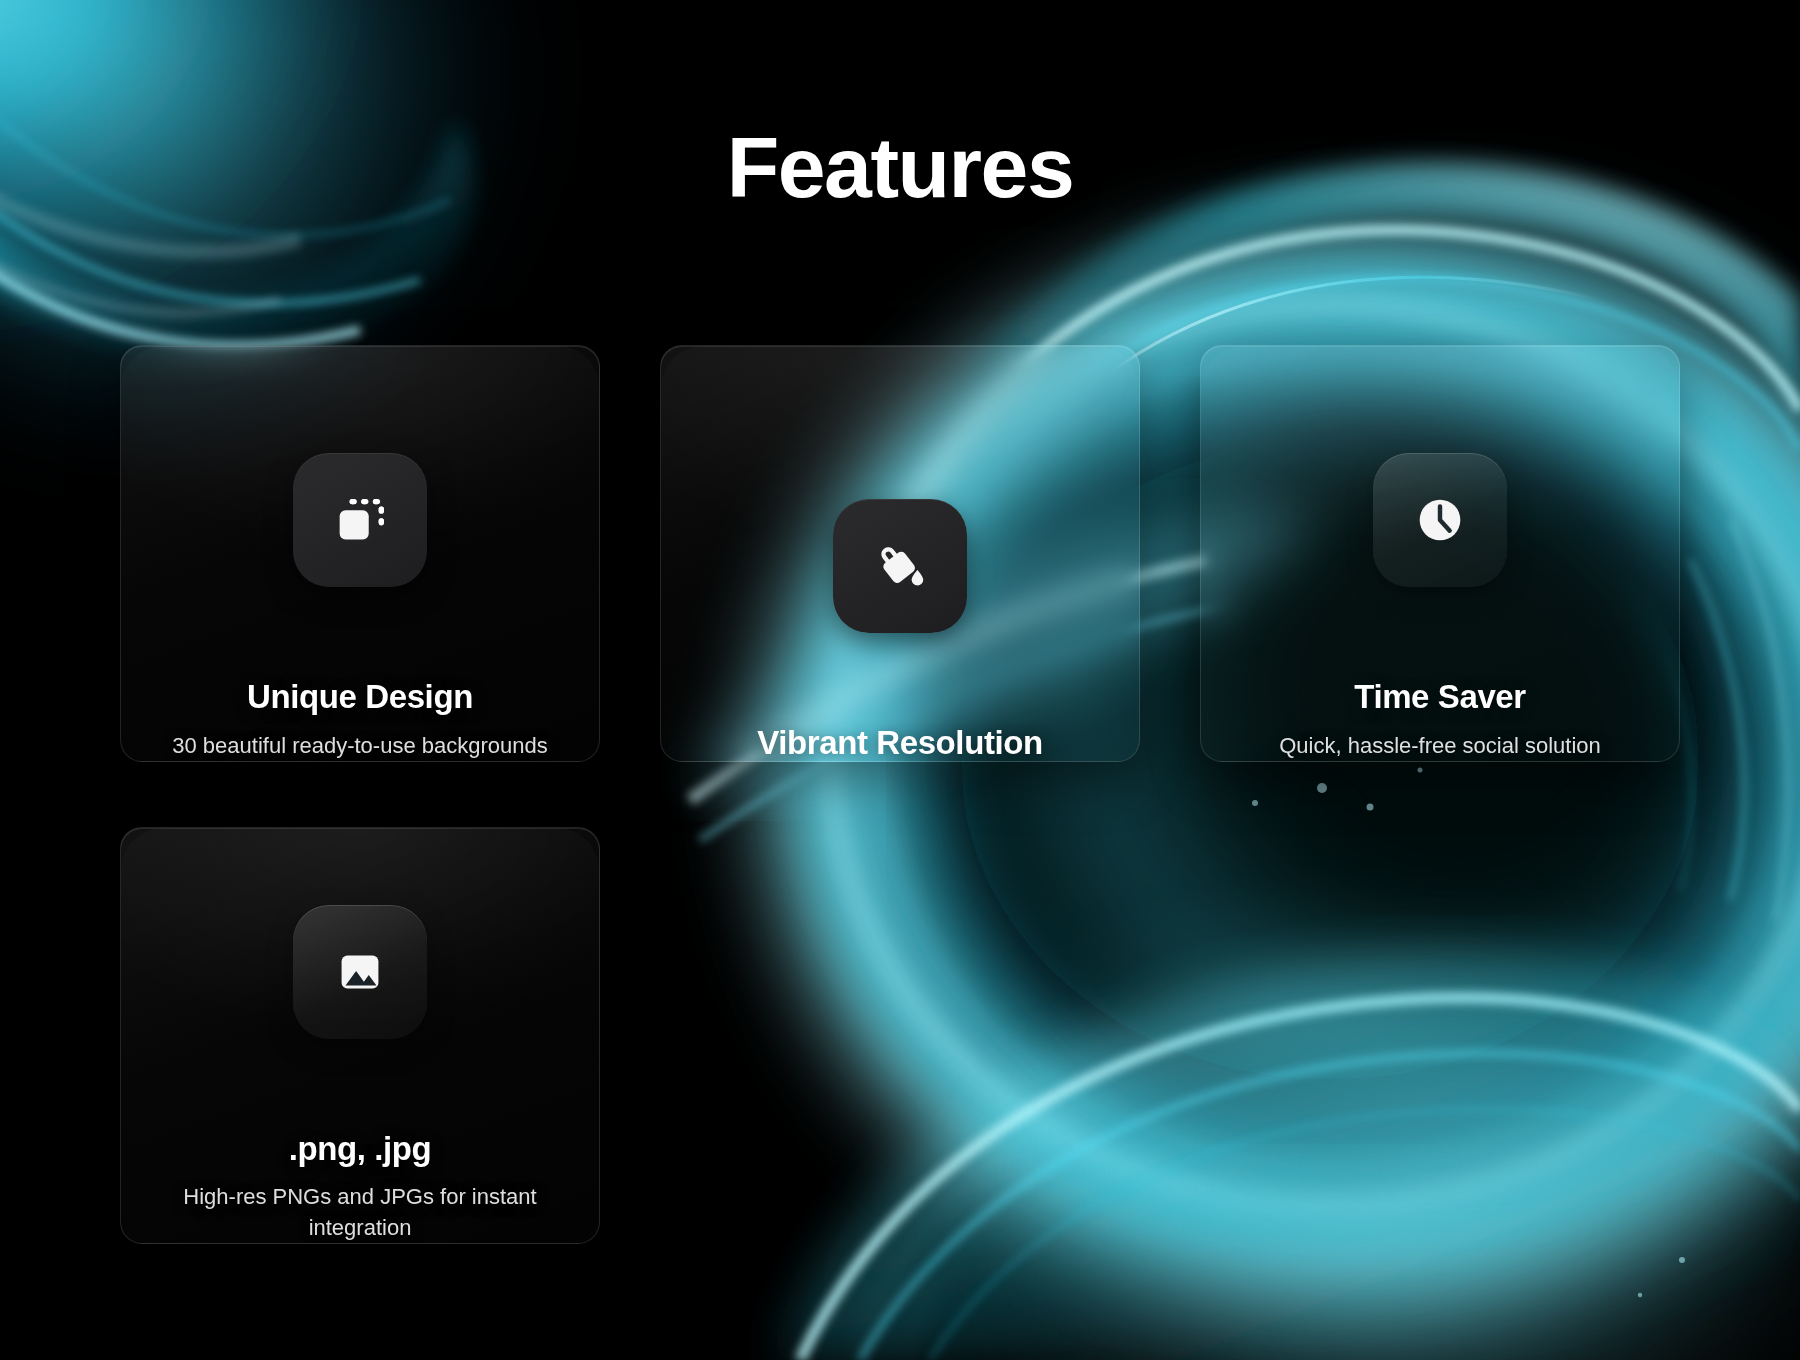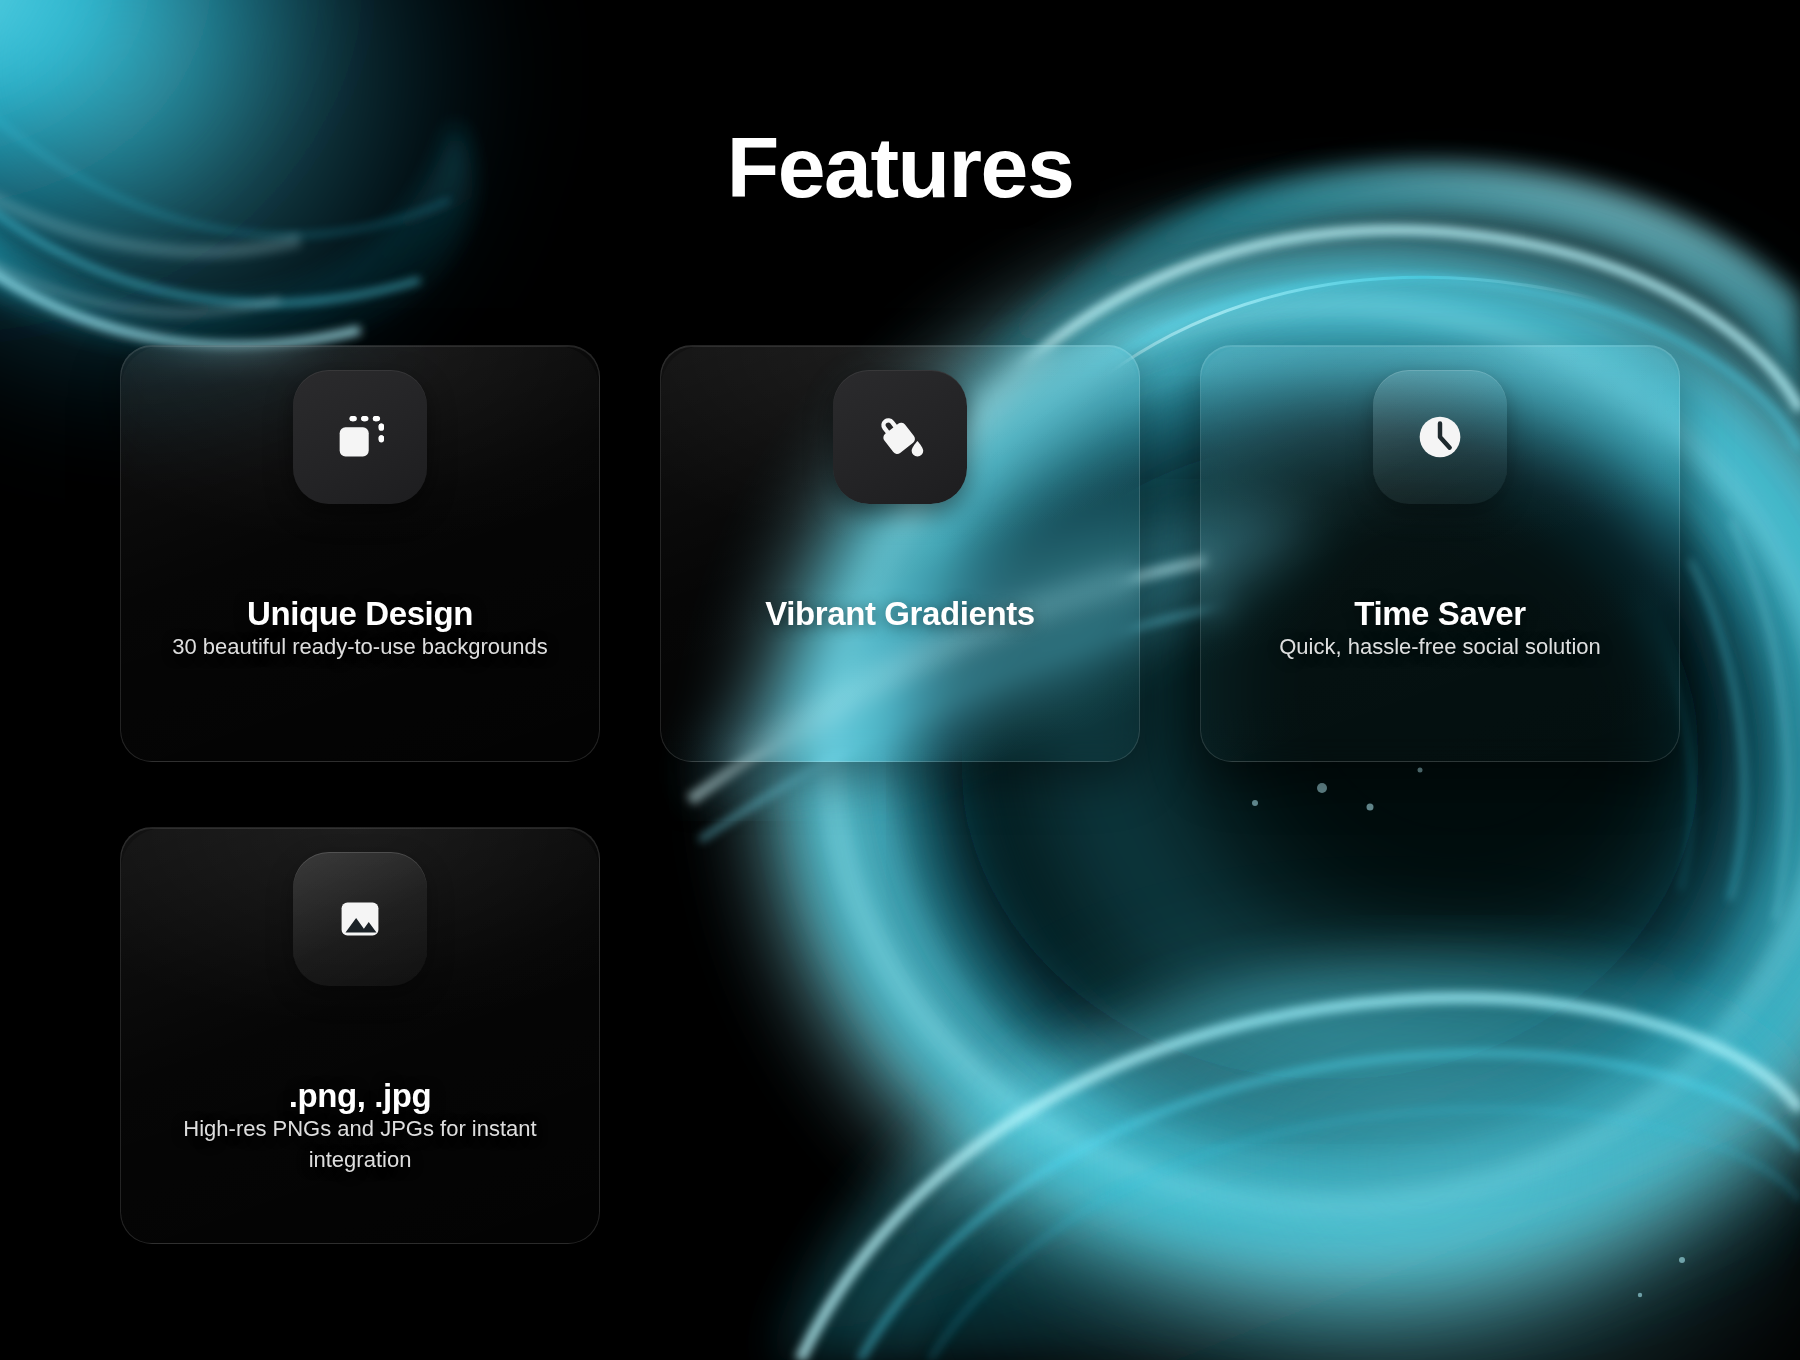--- a/index.html
+++ b/index.html
@@ -21,27 +21,28 @@
   }
 
   .grid {
     position:absolute; left:120px; top:345px;
     width:1560px;
     display:grid; grid-template-columns:repeat(3,480px); grid-template-rows:repeat(2,417px);
     column-gap:60px; row-gap:65px;
   }
 
   .card {
-    position:relative; border-radius:32px; overflow:hidden;
+    position:relative; border-radius:22px; overflow:hidden;
     border:1px solid rgba(255,255,255,.13);
     background:linear-gradient(160deg, rgba(255,255,255,.075) 0%, rgba(255,255,255,.025) 45%, rgba(255,255,255,.012) 100%);
     -webkit-backdrop-filter:blur(14px); backdrop-filter:blur(14px);
     box-shadow:inset 0 1px 0 rgba(255,255,255,.10), 0 18px 50px rgba(0,0,0,.45);
     display:flex; flex-direction:column; align-items:center;
     padding-top:24px;
+    justify-content:flex-end;
   }
   .card::after{
     content:""; position:absolute; inset:0; border-radius:42px; pointer-events:none;
     background:radial-gradient(120% 80% at 50% 0%, rgba(255,255,255,.06), rgba(255,255,255,0) 60%);
   }
 
   .icon-tile {
     width:134px; height:134px; border-radius:36px; flex:none;
     background:linear-gradient(150deg, rgba(255,255,255,.14) 0%, rgba(255,255,255,.055) 55%, rgba(255,255,255,.03) 100%);
     box-shadow:inset 0 1px 0 rgba(255,255,255,.14), 0 10px 26px rgba(0,0,0,.35);
@@ -55,21 +56,21 @@
   .icon-tile svg { width:62px; height:62px; display:block; }
 
   .card-title {
     position:relative; z-index:2;
     margin-top:92px; font-size:33px; font-weight:700; letter-spacing:-.4px; color:#fff;
     text-align:center; line-height:1.1;
     text-shadow:0 2px 14px rgba(0,0,0,.5);
   }
   .card-desc {
     position:relative; z-index:2;
-    font-size:22px; font-weight:400; line-height:1.38;
+    margin-top:15px; font-size:22px; font-weight:400; line-height:1.38;
     color:rgba(255,255,255,.87); text-align:center; max-width:400px;
     text-shadow:0 2px 12px rgba(0,0,0,.5);
   }
 </style>
 </head>
 <body>
 
 <div id="bg">
   <svg viewBox="0 0 1800 1360" preserveAspectRatio="none">
     <defs>
@@ -222,21 +223,21 @@
     <div class="card">
       <div class="icon-tile dark">
         <svg viewBox="0 0 64 64">
           <g transform="rotate(-38 32 32)">
             <rect x="17" y="20" width="27" height="25" rx="5" fill="#f5f5f5"></rect>
             <path d="M25 20 V15 A5 5 0 0 1 35 15 V20" stroke="#f5f5f5" stroke-width="4.5" fill="none" stroke-linecap="round"></path>
           </g>
           <path d="M50 36 C50 36 44 42.5 44 46.2 A6 6 0 0 0 56 46.2 C56 42.5 50 36 50 36 Z" fill="#f5f5f5"></path>
         </svg>
       </div>
-      <div class="card-title">Vibrant Gradients</div>
+      <div class="card-title">Vibrant Resolution</div>
     </div>
 
 
     <div class="card">
       <div class="icon-tile">
         <svg viewBox="0 0 64 64">
           <circle cx="32" cy="32" r="21" fill="#f5f5f5"></circle>
           <path d="M32 18 V32 L42 43" stroke="#1f2a2e" stroke-width="4.6" stroke-linecap="round" stroke-linejoin="round" fill="none"></path>
         </svg>
       </div>

